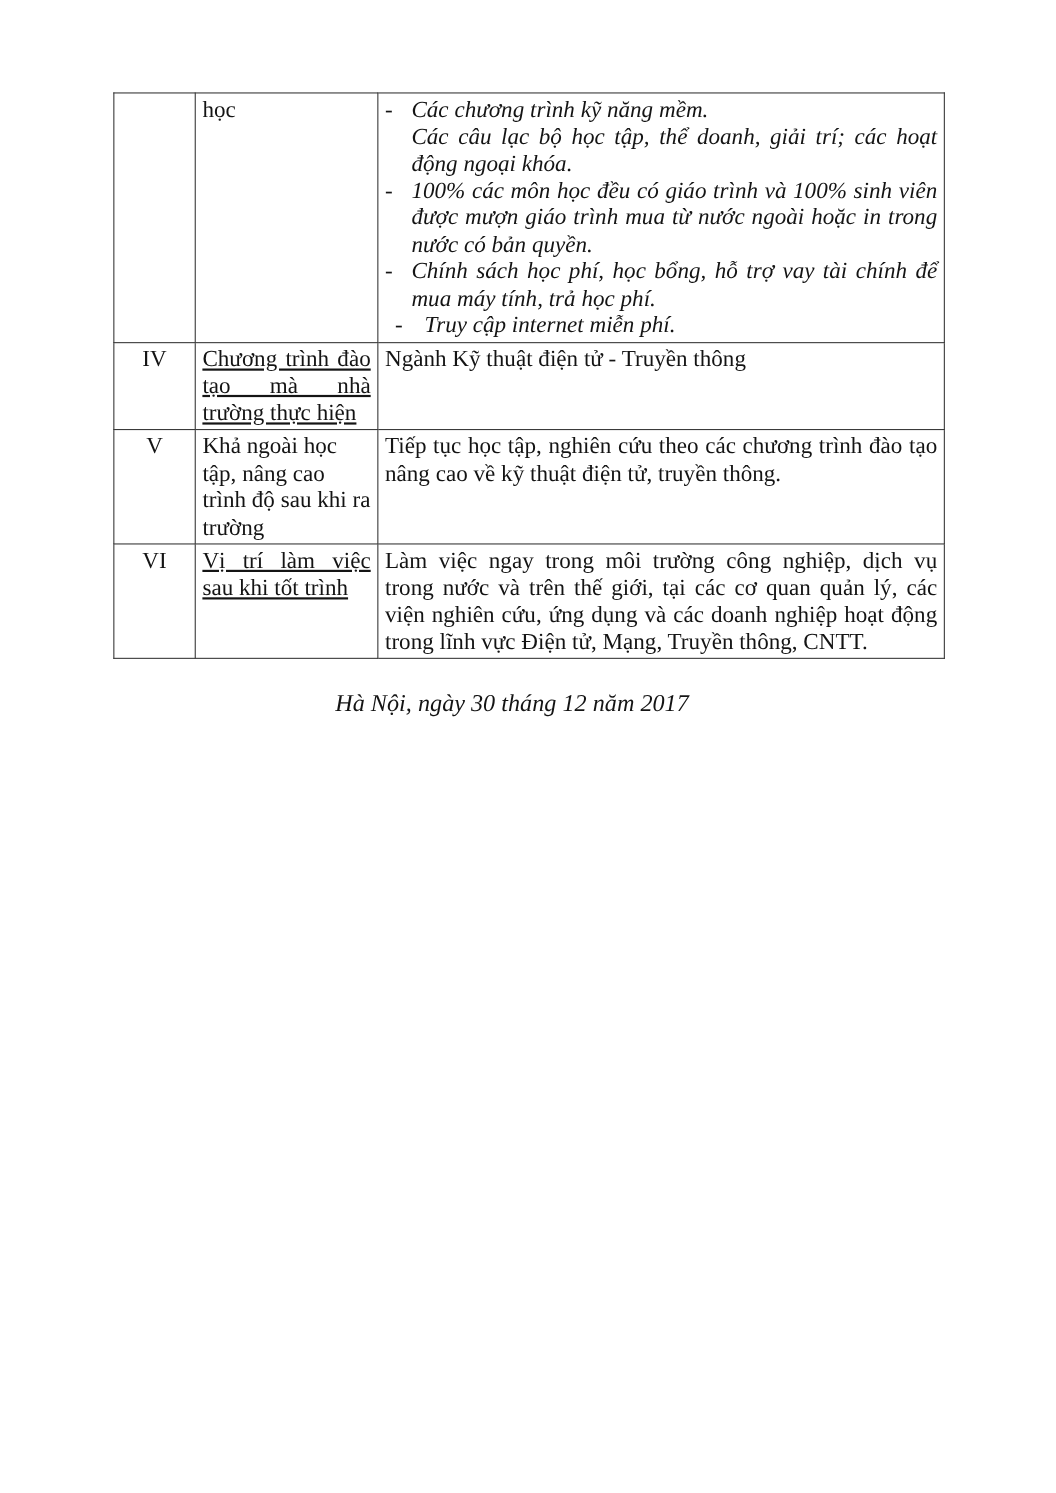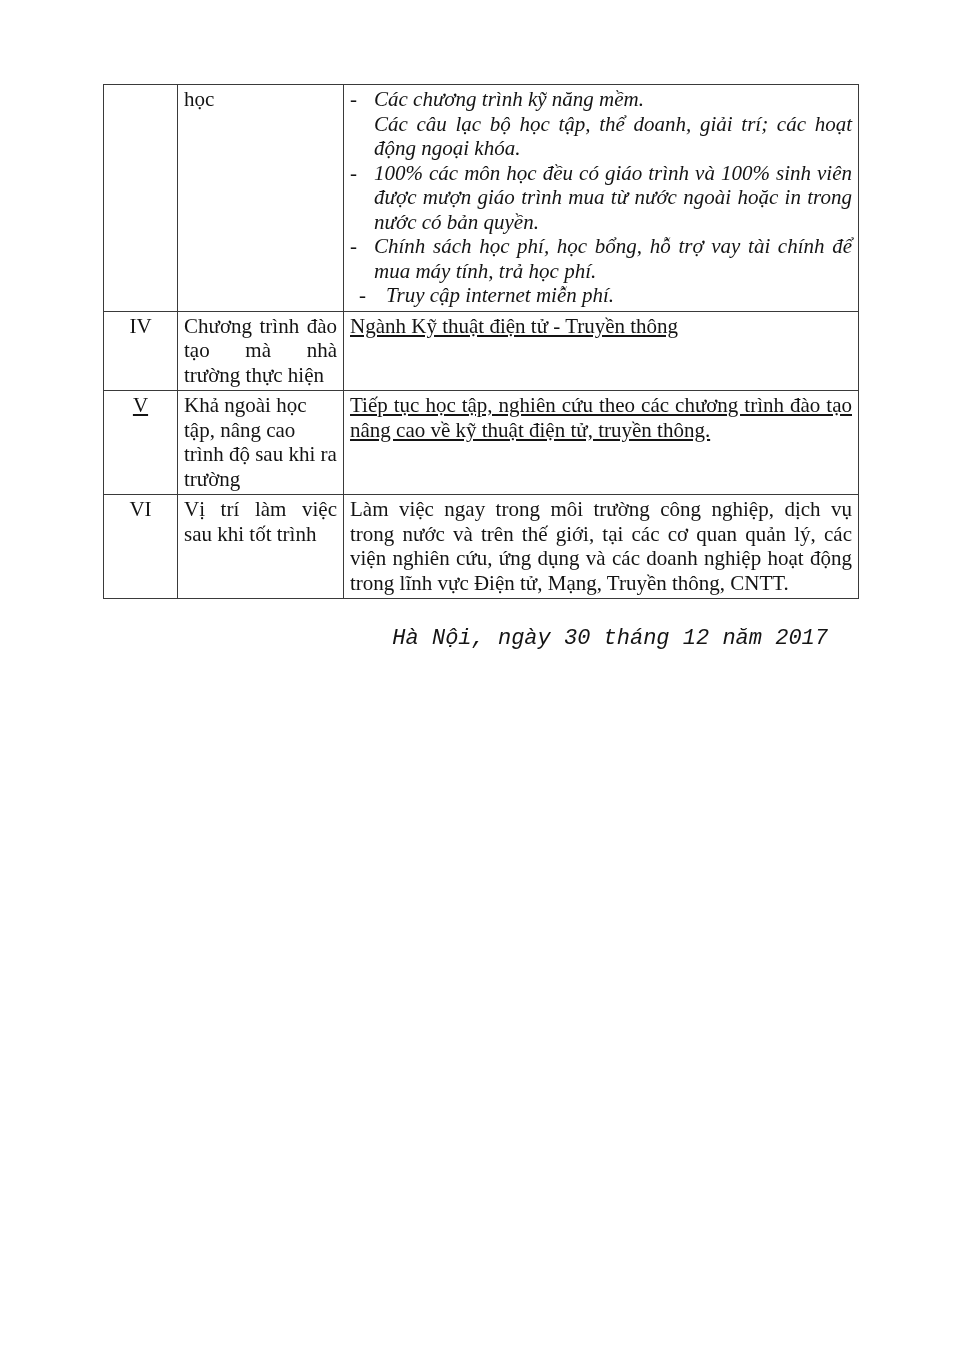--- a/index.html
+++ b/index.html
@@ -40,24 +40,24 @@
 
   tr.r-cont { height: 219px; }
   tr.r-iv   { height: 76px; }
   tr.r-v    { height: 102px; }
   tr.r-vi   { height: 93px; }
 
   td.num {
     text-align: center;
     padding-top: 2px;
   }
-  td.v-mid { vertical-align: middle; text-decoration: underline; }
+  td.v-mid { vertical-align: middle; }
 
   td.topic { padding-left: 6px; padding-right: 4px; }
-  td.topic.justify { text-align: justify; }
+  td.topic.justify { text-align: justify; text-decoration: underline; }
 
   td.body-cell { padding-left: 8px; padding-right: 7px; }
   td.body-cell.justify { text-align: justify; }
   td.bullets-cell { padding-left: 5px; padding-right: 7px; padding-top: 3px; }
 
   .bullet { display: flex; }
   .bullet .dash {
     flex: 0 0 24px;
     width: 24px;
   }
@@ -71,26 +71,25 @@
     flex: 1 1 auto;
     text-align: justify;
     font-style: italic;
   }
 
   .date-line {
     box-sizing: border-box;
     width: 755px;
     margin-top: 26px;
     padding-right: 30px;
-    text-align: right;
+    text-align: center;
     font-style: italic;
     font-size: 22px;
     line-height: 28px;
     color: #141414;
-    font-family: Liberation Mono, monospace;
   }
 </style>
 </head>
 <body>
 
 <div class="page">
 
   <table class="doc-table">
     <colgroup>
       <col class="c-num">

